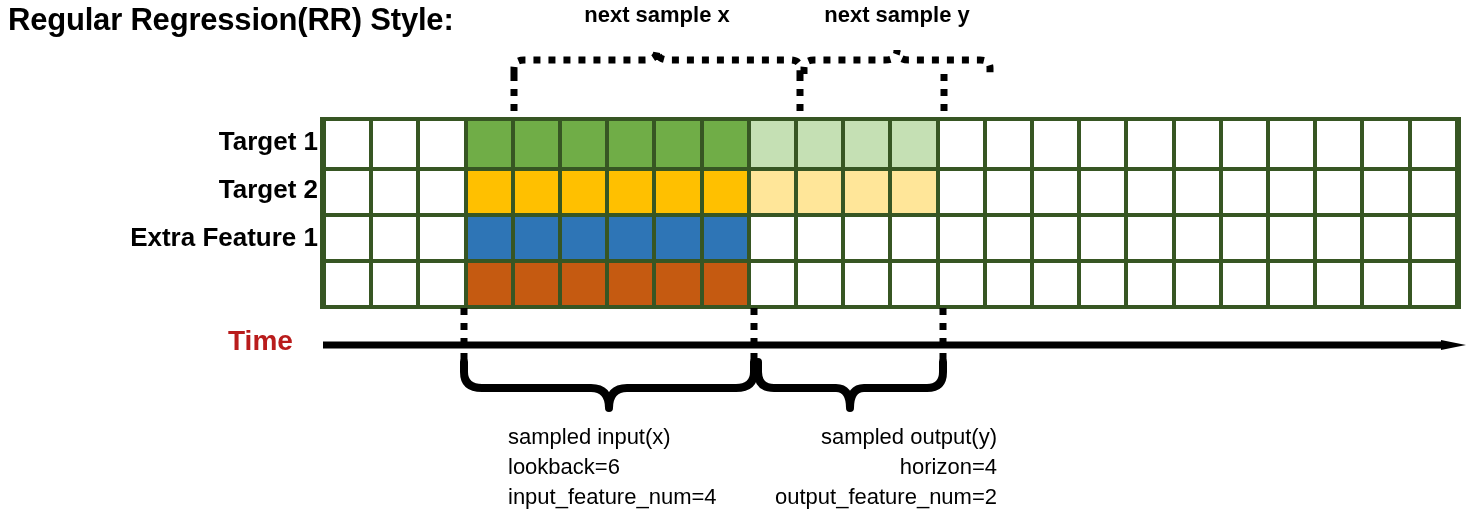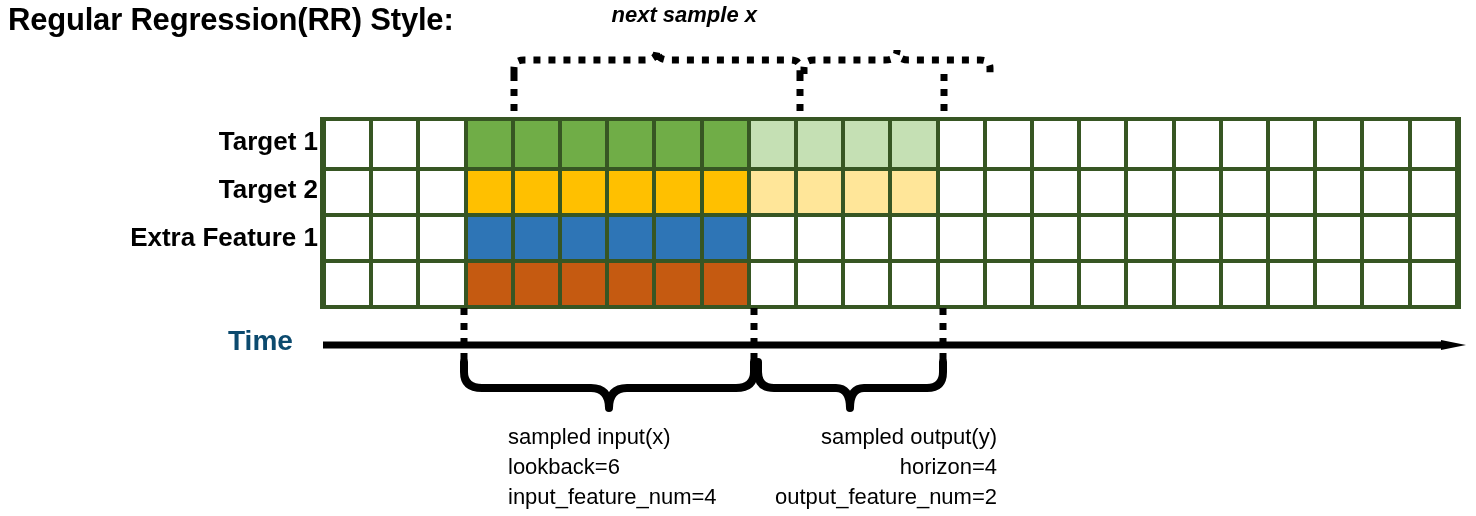--- a/index.html
+++ b/index.html
@@ -71,21 +71,21 @@
     margin-top: 4px;
   }
 
   
   #time-label {
     position: absolute;
     left: 228px;
     top: 325px;
     font-size: 28px;
     font-weight: 700;
-    color: #0c4a6e;
+    color: #b91c1c;
     white-space: nowrap;
   }
   #time-axis {
     position: absolute;
     left: 323px;
     top: 340px;
     width: 1143px;
     height: 10px;
   }
 
@@ -97,25 +97,24 @@
     width: 1476px;
     height: 516px;
     overflow: visible;
     pointer-events: none;
   }
 
   
   .top-anno {
     position: absolute;
     font-size: 22px;
-    font-style: italic;
     font-weight: 600;
     color: #000000;
     white-space: nowrap;
-    text-align: right;
+    text-align: center;
   }
   .bottom-anno {
     position: absolute;
     font-size: 22px;
     font-weight: 400;
     color: #000000;
     white-space: nowrap;
     line-height: 30px;
   }
   .bottom-anno div { white-space: nowrap; }
@@ -251,20 +250,21 @@
     <path d="M 944 74 L 944 117" stroke="#000000" stroke-width="7" stroke-dasharray="7 8" fill="none" stroke-linecap="butt"></path>
 
     <path d="M 514 74 L 514 68 Q 514 60 524 60 L 645 60 Q 657 60 657 50
              Q 657 60 669 60 L 790 60 Q 800 60 800 68 L 800 74" stroke="#000000" stroke-width="7" fill="none" stroke-dasharray="7 8" stroke-linecap="butt"></path>
 
     <path d="M 804 74 L 804 68 Q 804 60 814 60 L 885 60 Q 897 60 897 50
              Q 897 60 909 60 L 980 60 Q 990 60 990 68 L 990 74" stroke="#000000" stroke-width="7" fill="none" stroke-dasharray="7 8" stroke-linecap="butt"></path>
   </svg>
 
   <div class="top-anno" style="left:557px; top:2px; width:200px;">next sample x</div>
+  <div class="top-anno" style="left:797px; top:2px; width:200px;">next sample y</div>
 
   <svg class="vec" viewBox="0 0 1476 516">
 
     <path d="M 464 308 L 464 362" stroke="#000000" stroke-width="7" stroke-dasharray="7 8" fill="none" stroke-linecap="butt"></path>
     <path d="M 754 308 L 754 362" stroke="#000000" stroke-width="7" stroke-dasharray="7 8" fill="none" stroke-linecap="butt"></path>
     <path d="M 943 308 L 943 362" stroke="#000000" stroke-width="7" stroke-dasharray="7 8" fill="none" stroke-linecap="butt"></path>
 
     <path d="M 464 362 L 464 372 Q 464 388 482 388 L 591 388 Q 609 388 609 408
              Q 609 388 627 388 L 736 388 Q 754 388 754 372 L 754 362" stroke="#000000" stroke-width="8" fill="none" stroke-linecap="round" stroke-linejoin="round"></path>
 

